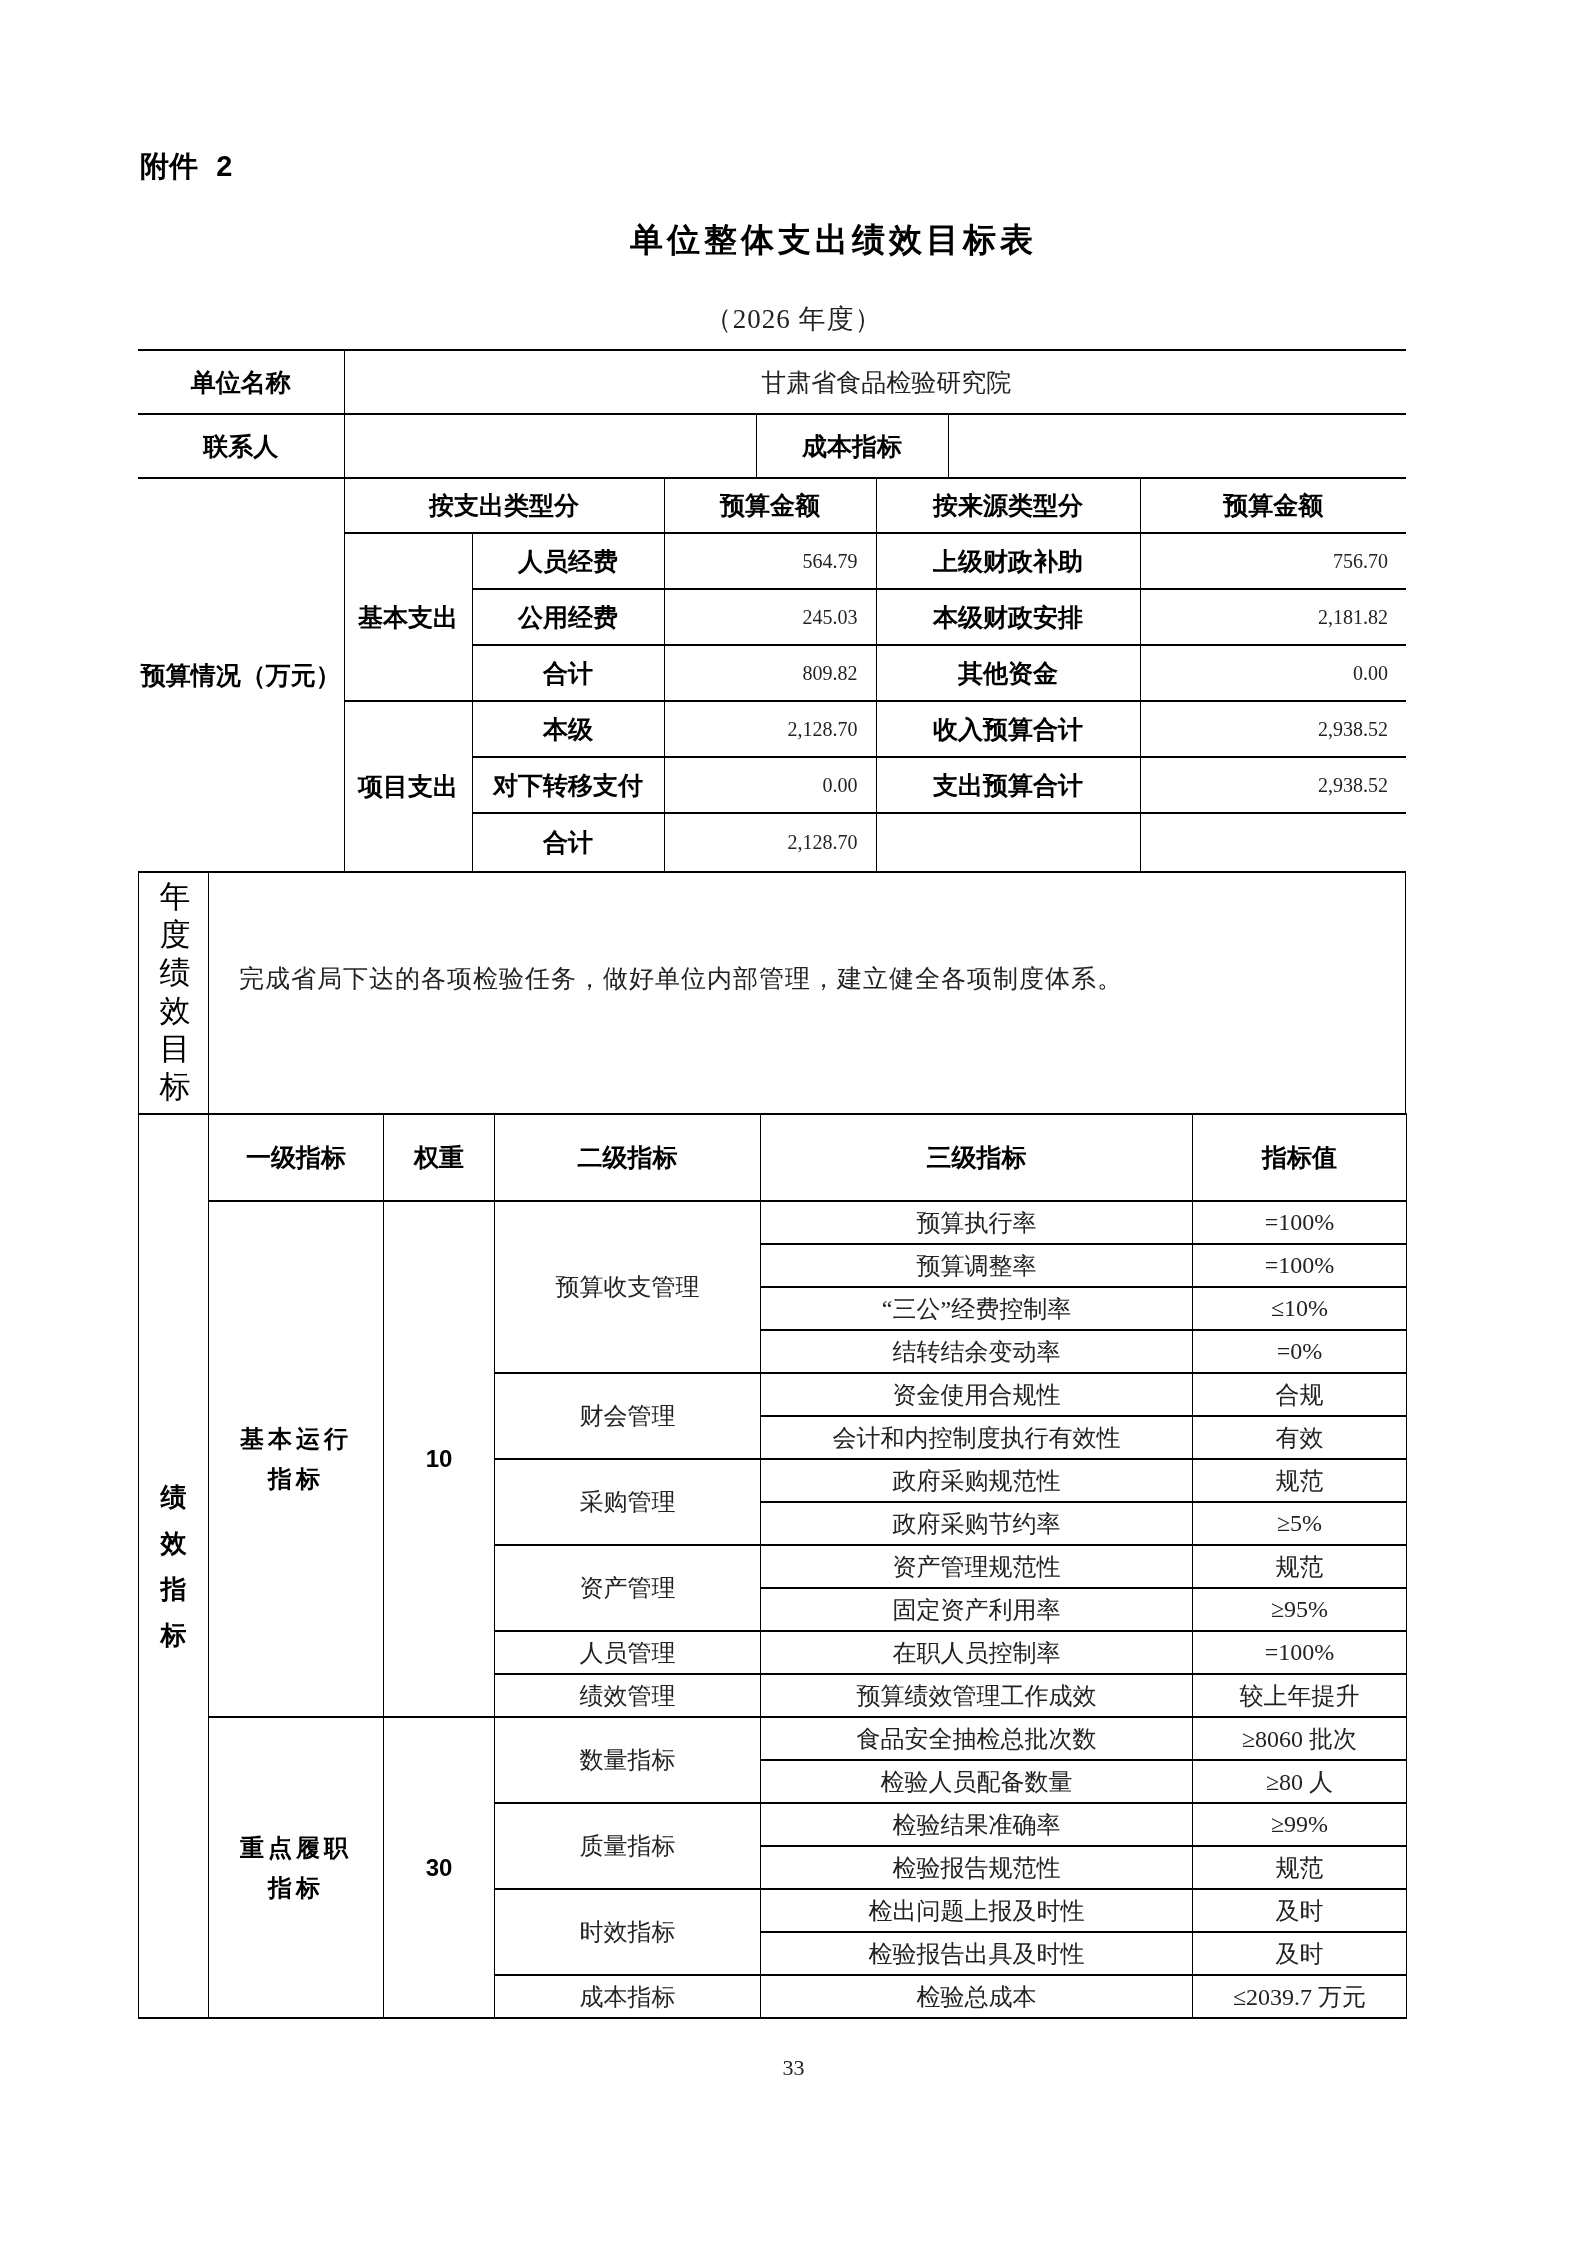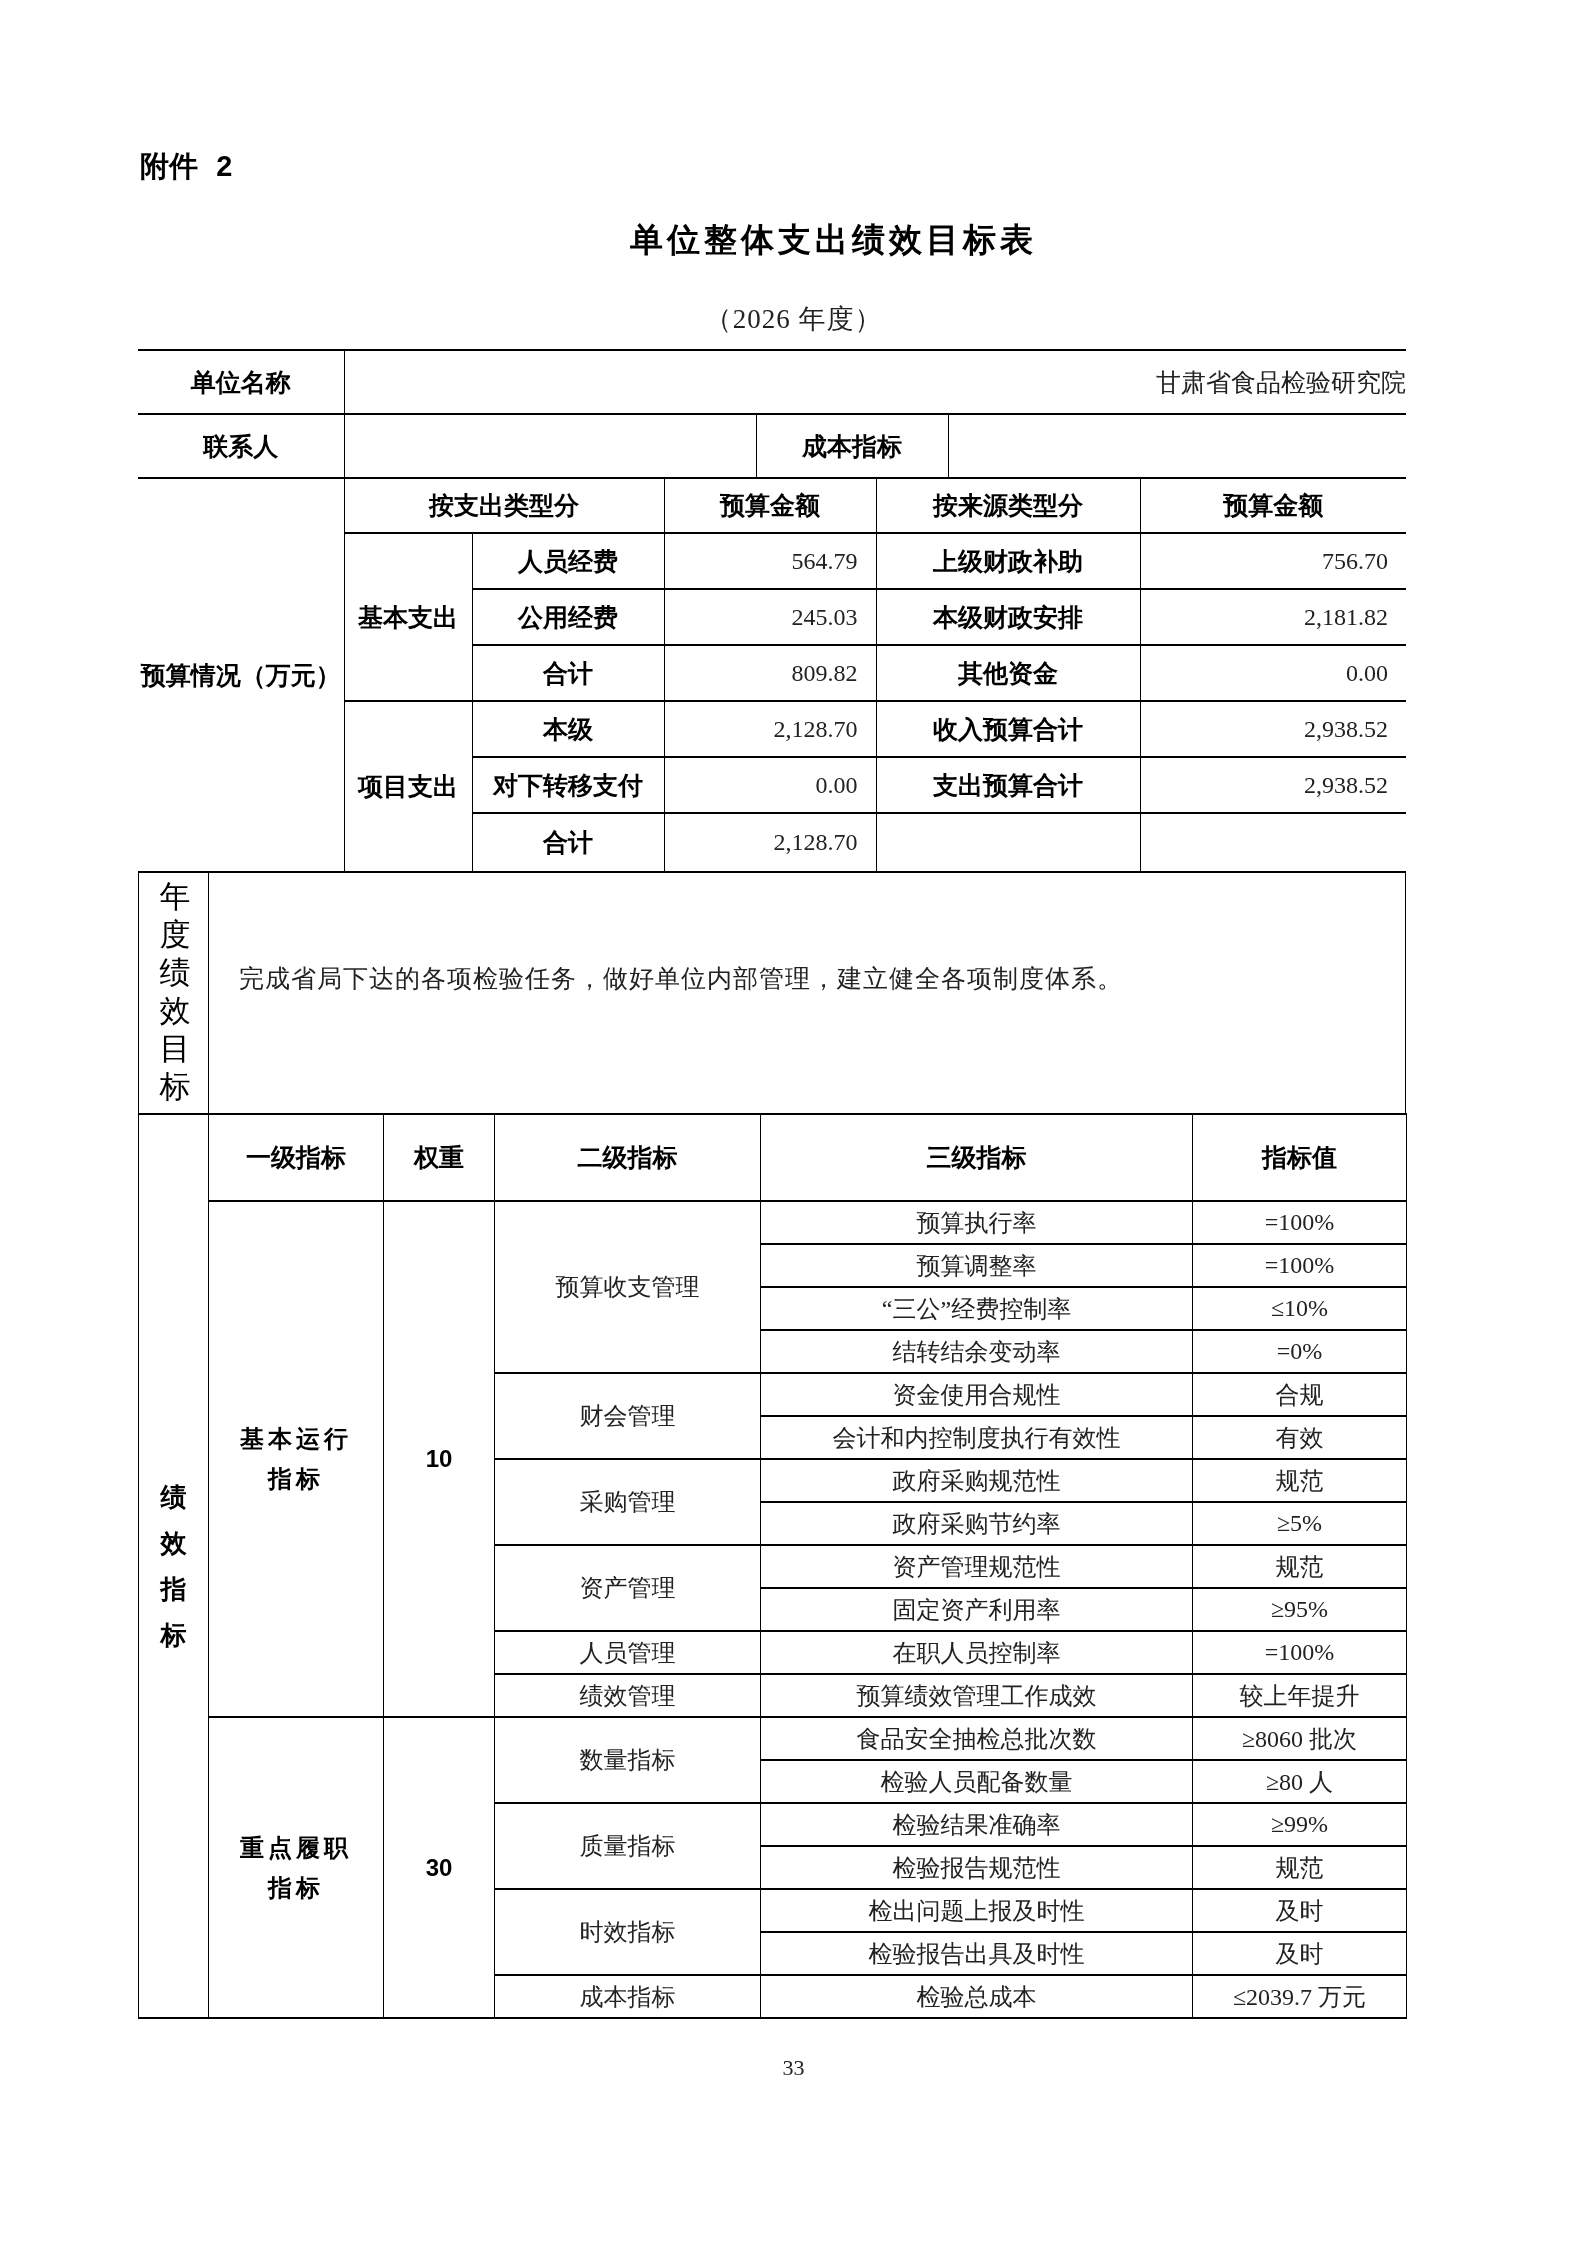--- a/index.html
+++ b/index.html
@@ -20,22 +20,22 @@
   table{border-collapse:collapse;table-layout:fixed;}
   td{border:1.5px solid #000;border-top-width:2px;border-bottom-width:2px;
      text-align:center;vertical-align:middle;padding:0;overflow:hidden;
      font-size:25px;}
   .t-open td:first-child{border-left:none;}
   .t-open td:last-child{border-right:none;}
   #t1a{left:138px;top:349px;width:1268px;}
   #t1a td{border-top-width:2.5px;}
   #t1b{left:138px;top:477px;width:1268px;}
   #t1b tr:last-child td{border-bottom-width:2.5px;}
-  .val-left{text-align:right;padding-left:22px;}
-  .num{text-align:right;padding-right:18px;font-size:24px;}
+  .val-left{text-align:center;padding-left:22px;}
+  .num{text-align:right;padding-right:18px;font-size:20px;}
   td.hei-cell{font-weight:700;}
   td.serif-cell{font-family:"Liberation Serif","DejaVu Serif",serif;font-weight:400;color:#222;}
 
   #goal-section{left:138px;top:871px;width:1268px;height:242px;
     border-left:1.5px solid #000;border-right:1.5px solid #000;
     box-sizing:border-box;display:flex;}
   #goal-label-cell{width:70px;border-right:1.5px solid #000;box-sizing:border-box;
     display:flex;align-items:center;justify-content:center;}
   .vstack{width:1.1em;word-break:break-all;text-align:right;line-height:38px;
     font-weight:400;font-size:31px;}

